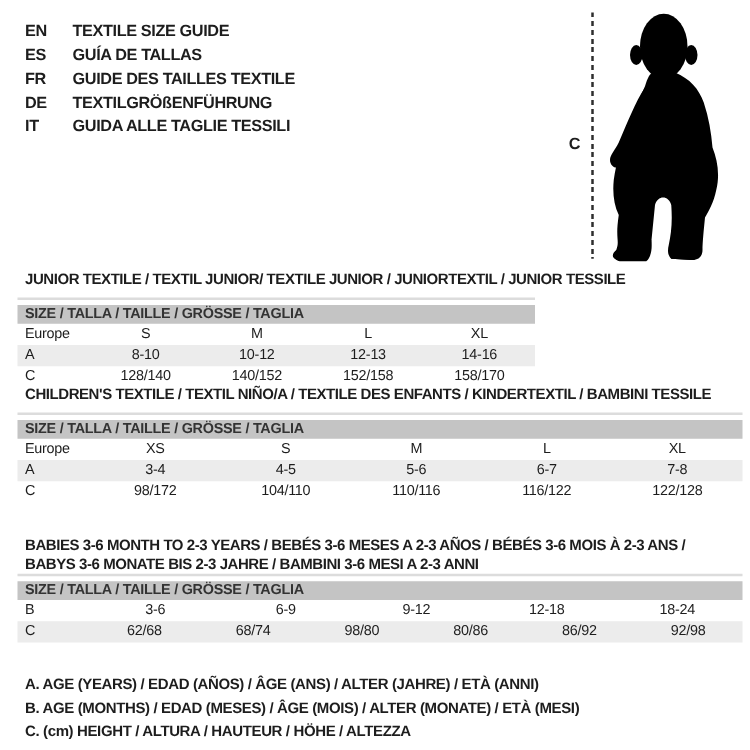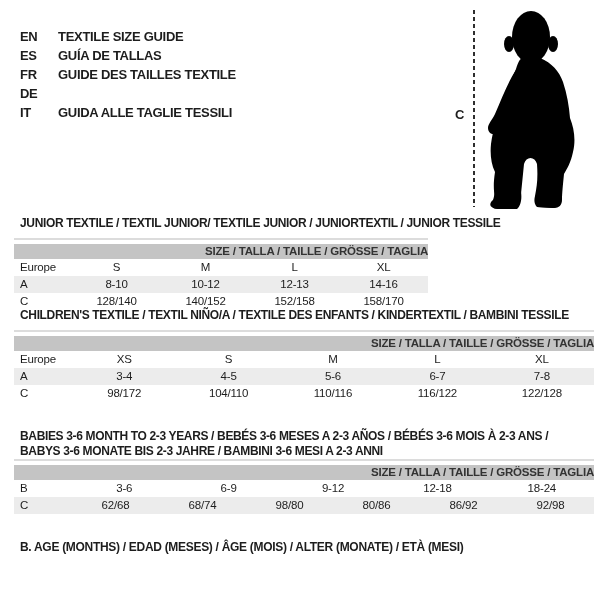--- a/index.html
+++ b/index.html
@@ -10,21 +10,21 @@
     --silhouette:#000000;
   }
   html,body{margin:0;padding:0;}
   body{
     width:600px;height:600px;position:relative;background:#ffffff;
     font-family:"Liberation Sans","DejaVu Sans",sans-serif;
     color:var(--text);overflow:hidden;
     -webkit-font-smoothing:antialiased;
   }
   
-  .lang-list{position:absolute;left:20px;top:27px;}
+  .lang-list{position:absolute;left:20px;top:15px;}
   .lang-row{display:flex;height:19px;line-height:19px;}
   .lang-code{width:38px;font-size:13px;font-weight:bold;letter-spacing:-0.3px;}
   .lang-label{font-size:13px;font-weight:bold;letter-spacing:-0.3px;white-space:nowrap;}
   
   .measure-line{position:absolute;left:473px;top:10px;width:2px;height:197px;
     background:repeating-linear-gradient(to bottom,#2e2e2e 0 4px,transparent 4px 7px);}
   .measure-label{position:absolute;left:455px;top:107px;font-size:13px;font-weight:bold;}
   .baby-svg{position:absolute;left:482px;top:6px;}
   
   .table-section{position:absolute;left:14px;}
@@ -32,21 +32,21 @@
   #sec1{top:308px;width:580px;}
   #sec2{top:429px;width:580px;}
   .section-title{margin-left:6px;font-size:12px;font-weight:bold;letter-spacing:-0.35px;
     line-height:14px;white-space:nowrap;}
   #sec1 .section-title,#sec2 .section-title{line-height:15px;}
   .rule{height:2px;background:var(--rule);}
   #sec0 .rule{margin-top:8px;}
   #sec1 .rule{margin-top:7px;}
   #sec2 .rule{margin-top:0px;}
   .size-bar{margin-top:4px;height:15px;line-height:15px;background:var(--size-bar-bg);
-    padding-left:6px;font-size:11.5px;font-weight:bold;letter-spacing:-0.2px;color:#333333;text-align:right;}
+    padding-left:6px;font-size:11.5px;font-weight:bold;letter-spacing:-0.2px;color:#333333;}
   .trow{display:flex;height:17px;line-height:17px;font-size:11.5px;letter-spacing:-0.2px;}
   .trow.shaded{background:var(--row-alt-bg);}
   .trow .lbl{width:52px;padding-left:6px;}
   .trow .val{flex:1;text-align:center;}
   
   .legend{position:absolute;left:20px;top:538px;}
   .legend-line{height:19px;line-height:19px;font-size:12px;font-weight:bold;
     letter-spacing:-0.3px;white-space:nowrap;}
 </style>
 </head>
@@ -60,20 +60,21 @@
     <div class="lang-row">
       <span class="lang-code">ES</span>
       <span class="lang-label">GUÍA DE TALLAS</span>
     </div>
     <div class="lang-row">
       <span class="lang-code">FR</span>
       <span class="lang-label">GUIDE DES TAILLES TEXTILE</span>
     </div>
     <div class="lang-row">
       <span class="lang-code">DE</span>
+      <span class="lang-label">TEXTILGRÖßENFÜHRUNG</span>
     </div>
     <div class="lang-row">
       <span class="lang-code">IT</span>
       <span class="lang-label">GUIDA ALLE TAGLIE TESSILI</span>
     </div>
   </div>
 
 <div class="measure-line"></div>
 <div class="measure-label">C</div>
 
@@ -200,14 +201,16 @@
         <span class="val">68/74</span>
         <span class="val">98/80</span>
         <span class="val">80/86</span>
         <span class="val">86/92</span>
         <span class="val">92/98</span>
       </div>
     </div>
 </div>
 
 <div class="legend">
+    <div class="legend-line">A. AGE (YEARS) / EDAD (AÑOS) / ÂGE (ANS) / ALTER (JAHRE) / ETÀ (ANNI)</div>
     <div class="legend-line">B. AGE (MONTHS) / EDAD (MESES) / ÂGE (MOIS) / ALTER (MONATE) / ETÀ (MESI)</div>
+    <div class="legend-line">C. (cm) HEIGHT / ALTURA / HAUTEUR / HÖHE / ALTEZZA</div>
   </div>
 
 </body></html>

